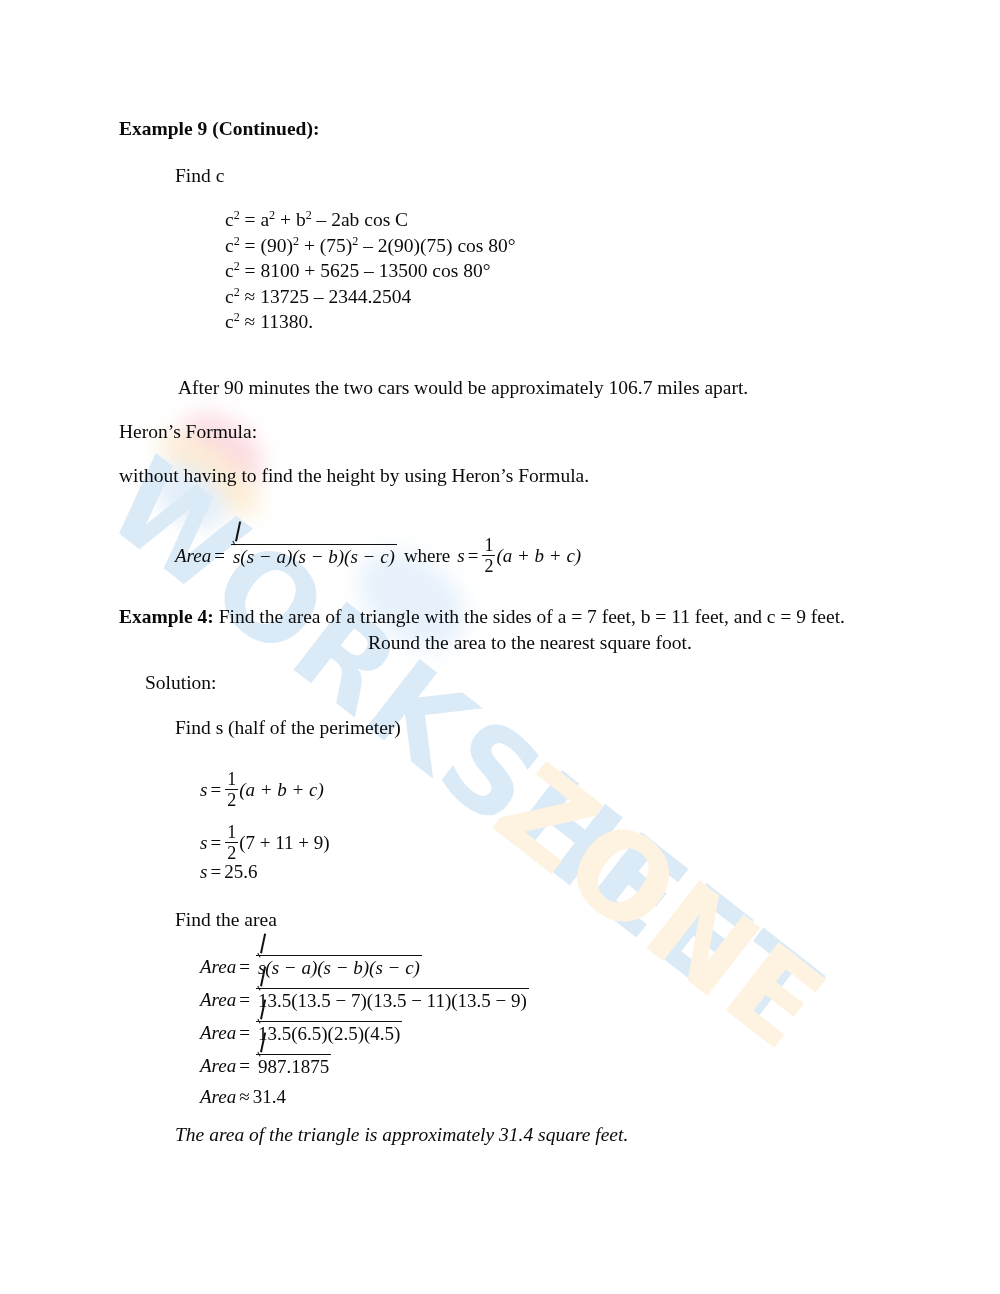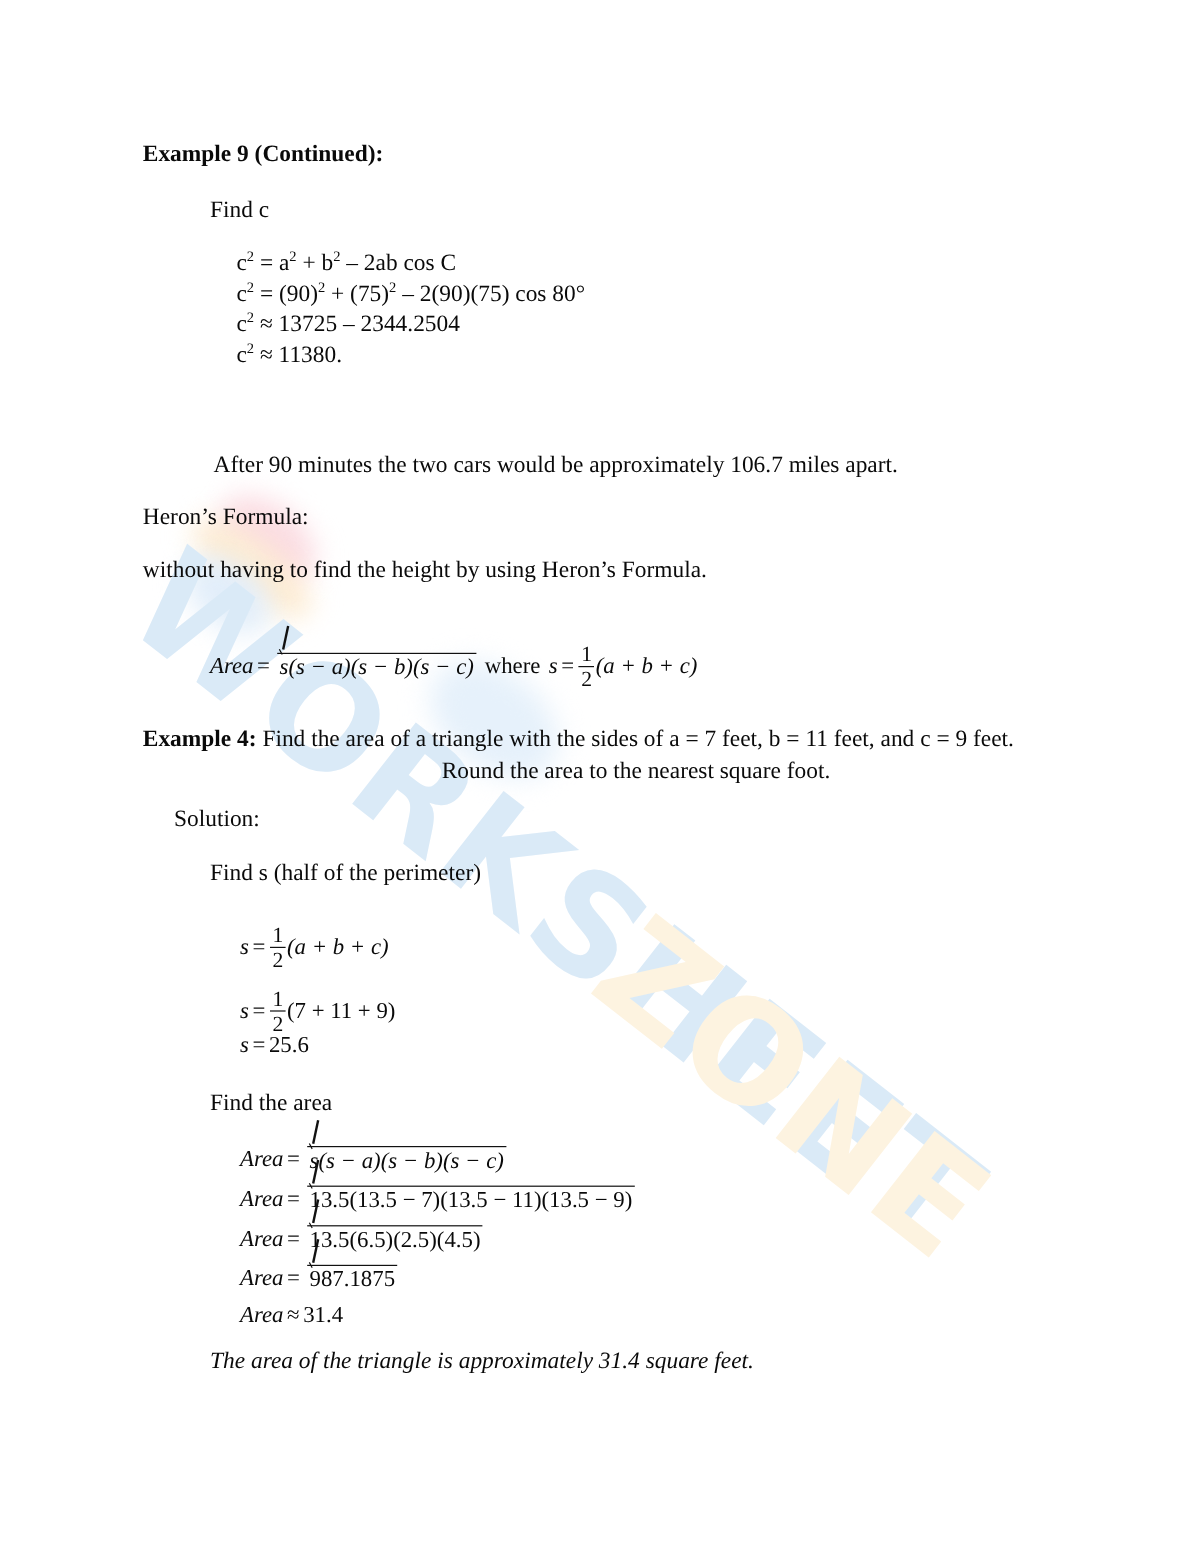--- a/index.html
+++ b/index.html
@@ -88,20 +88,21 @@
     font-size: 19.5px;
   }
   .body-line {
     font-size: 19.5px;
     line-height: 26px;
   }
   .eq-plain {
     font-size: 19.5px;
     line-height: 25.5px;
     white-space: nowrap;
+    margin-left: 28px;
   }
   sup.sq {
     font-size: 0.62em;
     vertical-align: super;
     line-height: 0;
   }
 
   
   .math {
     font-size: 19px;
@@ -190,20 +191,23 @@
   <div class="blk body-line" style="left:175px; top:163px;">Find c</div>
 
   <div class="blk" style="left:197px; top:207px;">
     <div class="eq-plain">
       c<sup class="sq">2</sup> = a<sup class="sq">2</sup> + b<sup class="sq">2</sup> – 2ab cos C
     </div>
     <div class="eq-plain">
       c<sup class="sq">2</sup> = (90)<sup class="sq">2</sup> + (75)<sup class="sq">2</sup> – 2(90)(75) cos 80°
     </div>
     <div class="eq-plain">
+      c<sup class="sq">2</sup> = 8100 + 5625 – 13500 cos 80°
+    </div>
+    <div class="eq-plain">
       c<sup class="sq">2</sup> ≈ 13725 – 2344.2504
     </div>
     <div class="eq-plain">
       c<sup class="sq">2</sup> ≈ 11380.
     </div>
   </div>
 
   <div class="blk body-line" style="left:178px; top:375px;">After 90 minutes the two cars would be approximately 106.7 miles apart.</div>
 
   <div class="blk body-line" style="left:119px; top:419px;">Heron’s Formula:</div>

